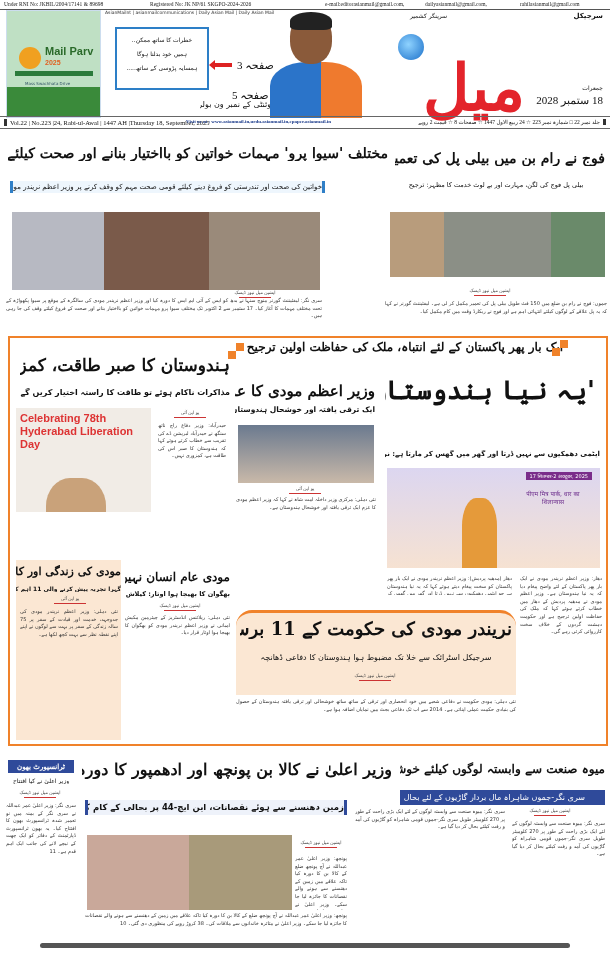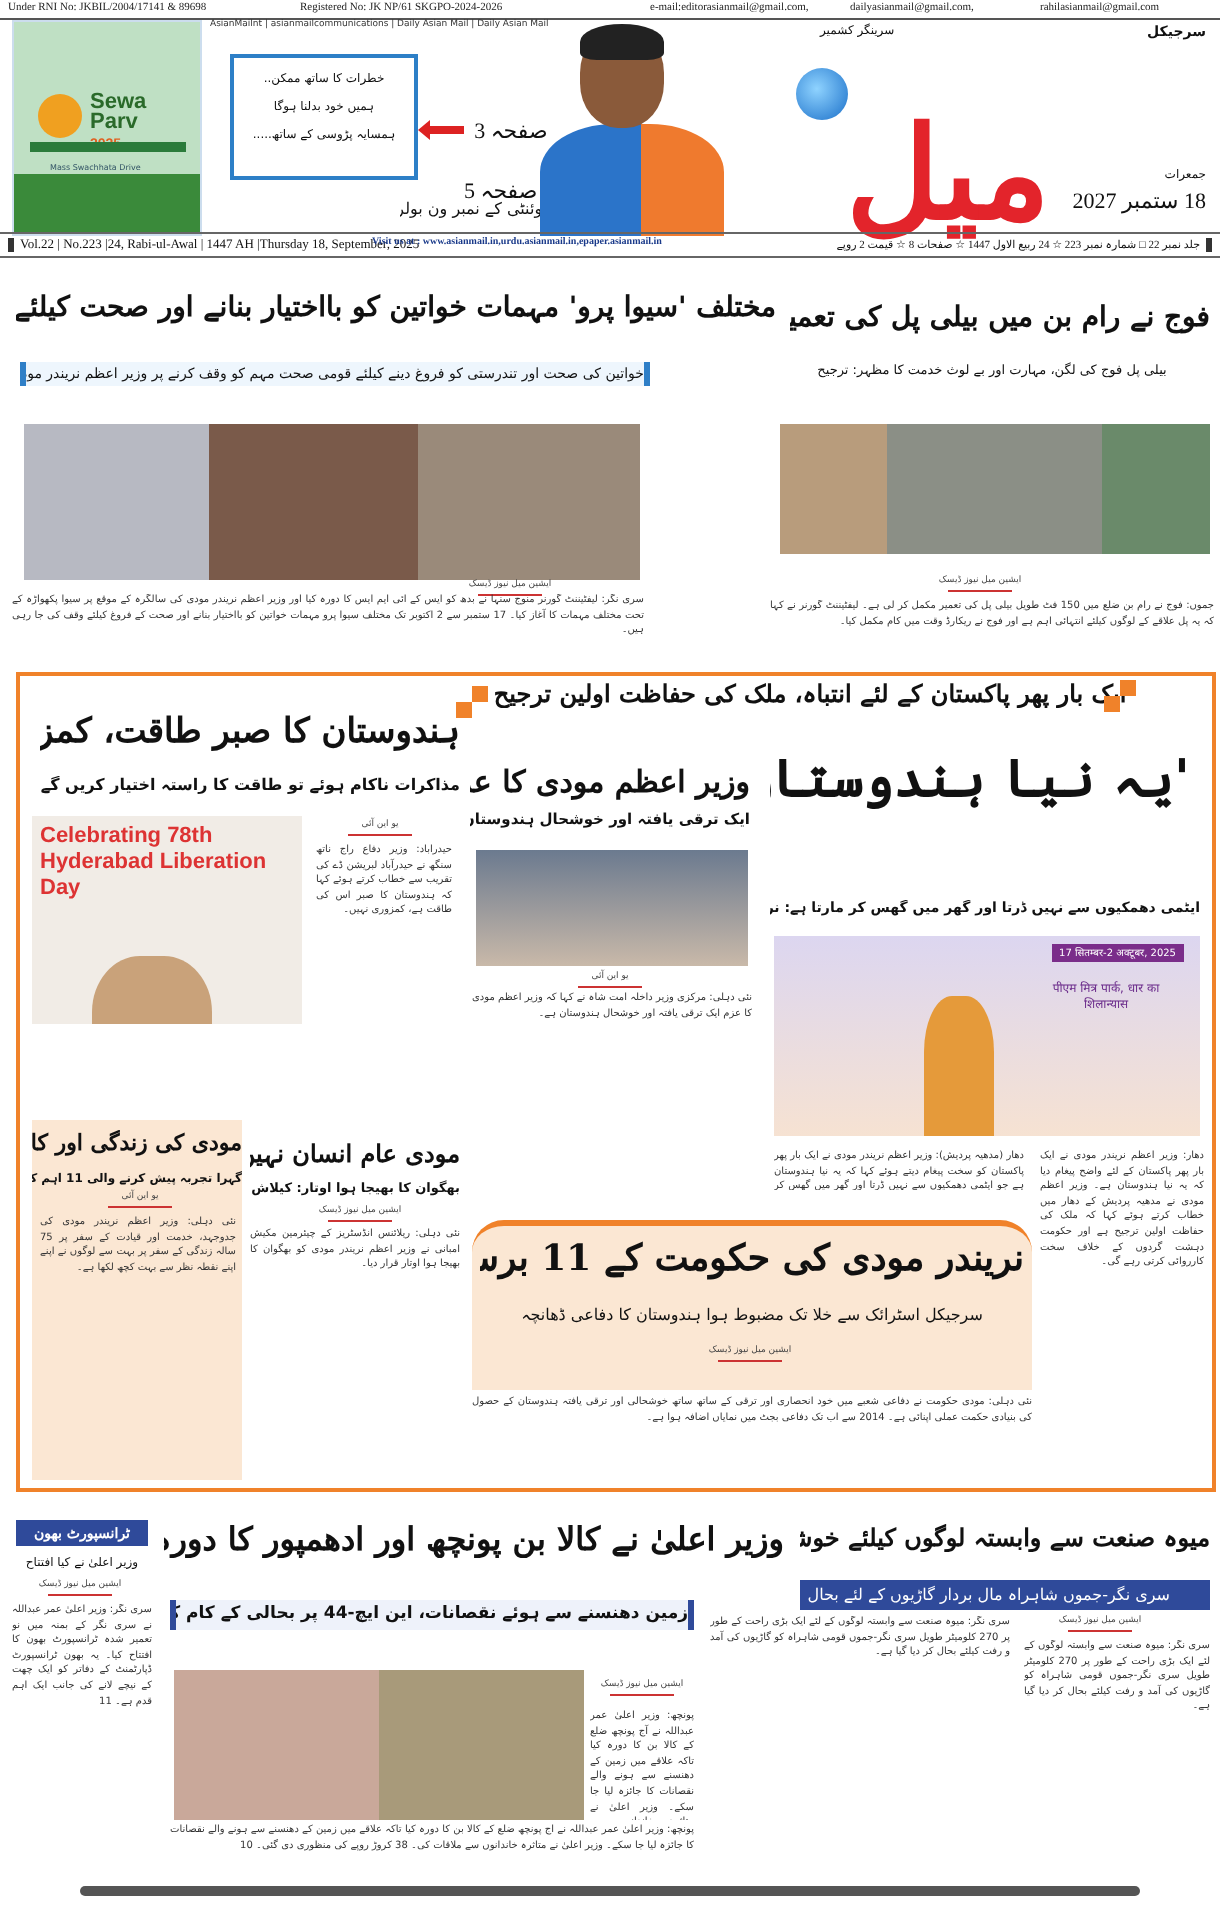--- a/index.html
+++ b/index.html
@@ -48,21 +48,21 @@
 <div class="abs topline">
   <span style="left:4px">Under RNI No: JKBIL/2004/17141 &amp; 89698</span>
   <span style="left:150px">Registered No: JK NP/61 SKGPO-2024-2026</span>
   <span style="left:325px">e-mail:editorasianmail@gmail.com,</span>
   <span style="left:425px">dailyasianmail@gmail.com,</span>
   <span style="left:520px">rahilasianmail@gmail.com</span>
 </div>
 
 <div class="abs ad">
   <div class="sun"></div>
-  <div class="title"><span>Sewa Parv</span><br><span style="font-size:7px;color:#e06020">2025</span></div>
+  <div class="title"><span>Mail Parv</span><br><span style="font-size:7px;color:#e06020">2025</span></div>
   <div class="band"></div>
   <div class="drive">Mass Swachhata Drive</div>
   <div class="ground"></div>
 </div>
 
 <div class="abs social">AsianMailnt | asianmailcommunications | Daily Asian Mail | Daily Asian Mail</div>
 
 <div class="abs promo rtl">
   <div>خطرات کا ساتھ ممکن..</div>
   <div>ہمیں خود بدلنا ہوگا</div>
@@ -83,21 +83,21 @@
     <div class="head"></div>
     <div class="hair"></div>
 </div>
 
 <div class="abs mast">
   <div class="red">میل</div>
   <div class="globe"></div>
   <div class="abs rtl" style="left:40px;top:0;font-size:6px">سرینگر کشمیر</div>
   <div class="abs rtl" style="right:2px;top:0;font-size:7px;font-weight:bold">سرجیکل</div>
   <div class="abs rtl" style="right:2px;top:72px;font-size:6px">جمعرات</div>
-  <div class="abs rtl" style="right:2px;top:82px;font-size:11px;font-family:'Liberation Serif',serif">18 ستمبر 2027</div>
+  <div class="abs rtl" style="right:2px;top:82px;font-size:11px;font-family:'Liberation Serif',serif">18 ستمبر 2028</div>
 </div>
 
 <div class="abs datebar">
   <span class="abs" style="left:4px;top:2px;border-left:3px solid #333;padding-left:3px">Vol.22 | No.223 |24, Rabi-ul-Awal | 1447 AH |Thursday 18, September, 2025</span>
   <span class="visit">Visit us at : www.asianmail.in,urdu.asianmail.in,epaper.asianmail.in</span>
   <span class="abs rtl" style="right:4px;top:2px;font-size:5.5px;border-right:3px solid #333;padding-right:3px">جلد نمبر 22 □ شمارہ نمبر 223 ☆ 24 ربیع الاول 1447 ☆ صفحات 8 ☆ قیمت 2 روپے</span>
 </div>
 
 <div class="abs hl" style="left:8px;top:145px;width:380px;font-size:14px">
   <span>مختلف 'سیوا پرو' مہمات خواتین کو بااختیار بنانے اور صحت کیلئے وقف</span> 

